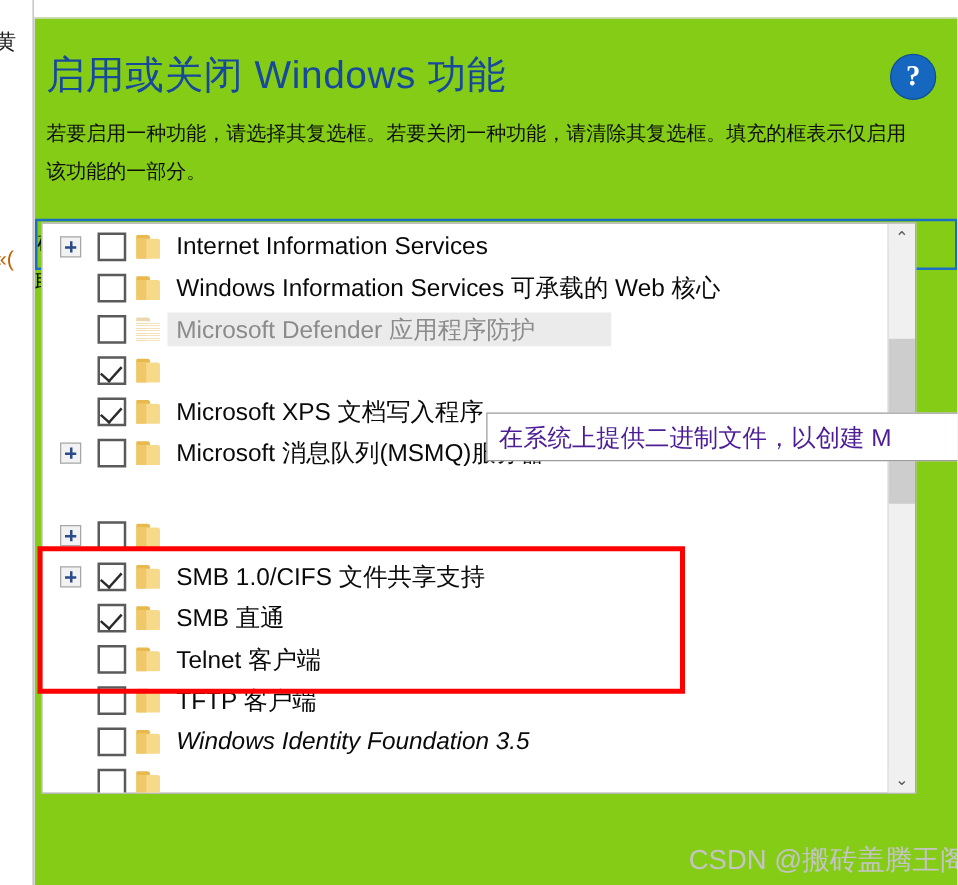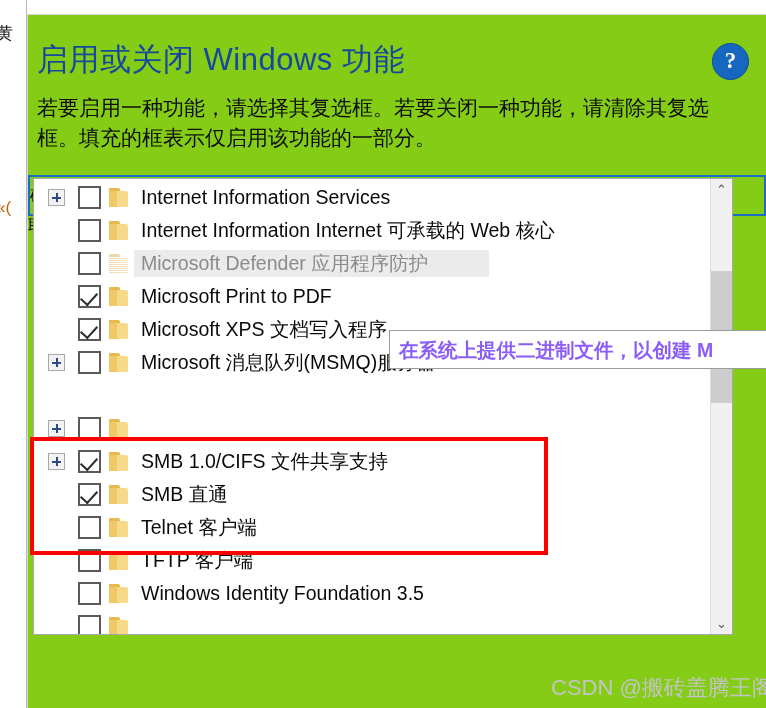--- a/index.html
+++ b/index.html
@@ -87,21 +87,21 @@
     color: #ffffff;
     font-size: 23px;
     font-weight: bold;
     font-family: "Liberation Serif", "DejaVu Serif", serif;
   }
   #dialog-instructions {
     position: absolute;
     left: 9px;
     top: 78px;
     width: 700px;
-    font-size: 21px;
+    font-size: 16px;
     color: #0d0d0d;
     line-height: 30px;
   }
 
   
   #feature-list-wrap {
     position: absolute;
     left: 5px;
     top: 163px;
     width: 700px;
@@ -275,23 +275,22 @@
     border: 1px solid #9c9c9c;
     box-sizing: border-box;
     z-index: 40;
     overflow: hidden;
   }
   #feature-tooltip .tip-text {
     position: absolute;
     left: 9px;
     top: 6px;
     font-size: 19.5px;
-    color: #8b5cf6;
+    color: #4c1d95;
     white-space: nowrap;
-    font-weight: bold;
   }
 
   
   #annotation-box {
     position: absolute;
     left: 30px;
     top: 437px;
     width: 518px;
     height: 118px;
     border: 4px solid #fe0000;
@@ -355,40 +354,39 @@
           </div>
           <div class="feature-label">Internet Information Services</div>
         </div>
         <div class="feature-row" style="top: 35px;">
           <div class="checkbox"></div>
           <div class="folder-icon">
             <span class="tab-top"></span>
             <span class="body"></span>
             <span class="flap"></span>
           </div>
-          <div class="feature-label">Internet Information Internet 可承载的 Web 核心</div>
+          <div class="feature-label">Windows Information Services 可承载的 Web 核心</div>
         </div>
         <div class="feature-row disabled" style="top: 68px;">
           <div class="row-highlight" style="width: 355px;"></div>
           <div class="checkbox"></div>
           <div class="folder-icon disabled">
             <span class="tab-top"></span>
             <span class="body"></span>
             <span class="flap"></span>
           </div>
           <div class="feature-label">Microsoft Defender 应用程序防护</div>
         </div>
         <div class="feature-row" style="top: 101px;">
           <div class="checkbox checked"></div>
           <div class="folder-icon">
             <span class="tab-top"></span>
             <span class="body"></span>
             <span class="flap"></span>
           </div>
-          <div class="feature-label">Microsoft Print to PDF</div>
         </div>
         <div class="feature-row" style="top: 134px;">
           <div class="checkbox checked"></div>
           <div class="folder-icon">
             <span class="tab-top"></span>
             <span class="body"></span>
             <span class="flap"></span>
           </div>
           <div class="feature-label">Microsoft XPS 文档写入程序</div>
         </div>
@@ -441,21 +439,21 @@
         </div>
         <div class="feature-row" style="top: 332px;">
           <div class="checkbox"></div>
           <div class="folder-icon">
             <span class="tab-top"></span>
             <span class="body"></span>
             <span class="flap"></span>
           </div>
           <div class="feature-label">Telnet 客户端</div>
         </div>
-        <div class="feature-row" style="top: 398px;">
+        <div class="feature-row" style="top: 398px; font-style: italic;">
           <div class="checkbox"></div>
           <div class="folder-icon">
             <span class="tab-top"></span>
             <span class="body"></span>
             <span class="flap"></span>
           </div>
           <div class="feature-label">Windows Identity Foundation 3.5</div>
         </div>
         <div class="feature-row" style="top: 431px;">
           <div class="checkbox"></div>

